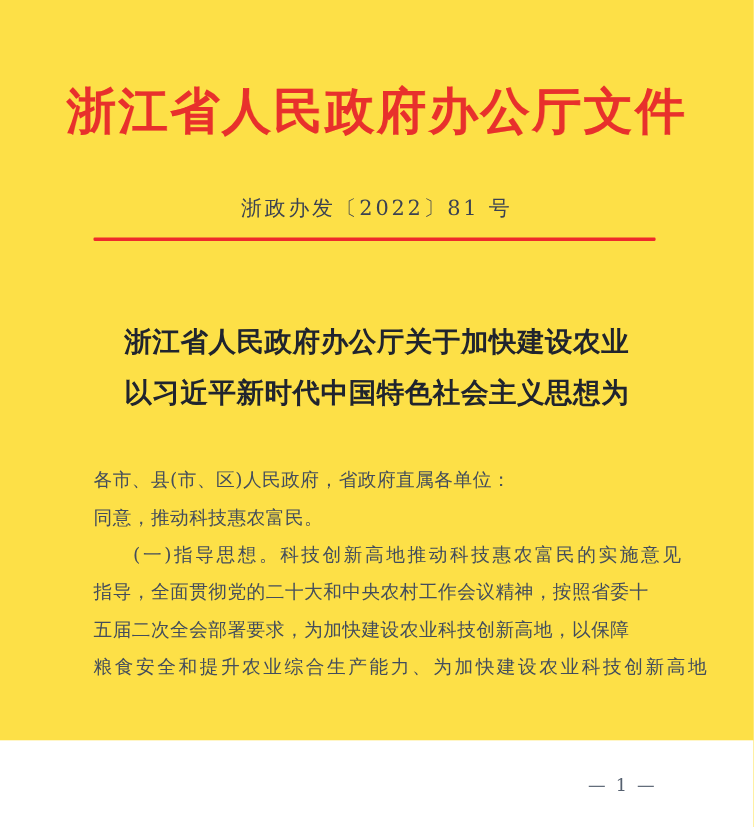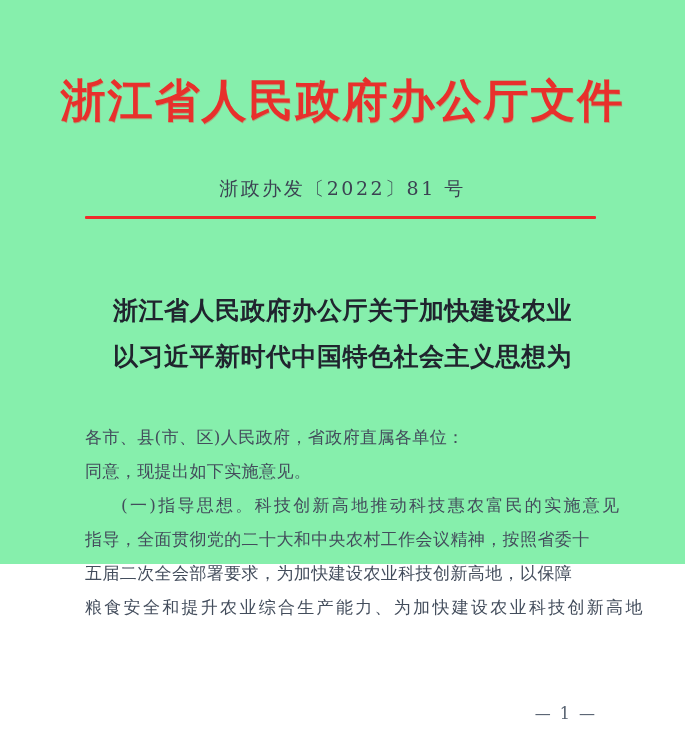--- a/index.html
+++ b/index.html
@@ -11,22 +11,22 @@
     height: 752px;
     background: #ffffff;
     font-family: "DejaVu Serif", "Liberation Serif", serif;
     overflow: hidden;
     position: relative;
   }
 
   .page {
     position: relative;
     width: 685px;
-    height: 564px;
-    background: #86efac;
+    height: 673px;
+    background: #fde047;
   }
 
   
   .masthead {
     position: absolute;
     left: 0;
     top: 74px;
     width: 685px;
     text-align: center;
   }
@@ -145,21 +145,21 @@
 
   <div class="doc-title">
     <div class="doc-title-line">浙江省人民政府办公厅关于加快建设农业</div>
     <div class="doc-title-line">以习近平新时代中国特色社会主义思想为</div>
   </div>
 
   <div class="body-block">
 
     <div class="body-line">各市、县(市、区)人民政府，省政府直属各单位：</div>
 
-    <div class="body-line">同意，现提出如下实施意见。</div>
+    <div class="body-line">同意，推动科技惠农富民。</div>
 
 
     <div class="body-line indent spread">(一)指导思想。科技创新高地推动科技惠农富民的实施意见</div>
     <div class="body-line">指导，全面贯彻党的二十大和中央农村工作会议精神，按照省委十</div>
     <div class="body-line">五届二次全会部署要求，为加快建设农业科技创新高地，以保障</div>
     <div class="body-line spread">粮食安全和提升农业综合生产能力、为加快建设农业科技创新高地</div>
   </div>
 
   <div class="page-footer">— 1 —</div>
 

